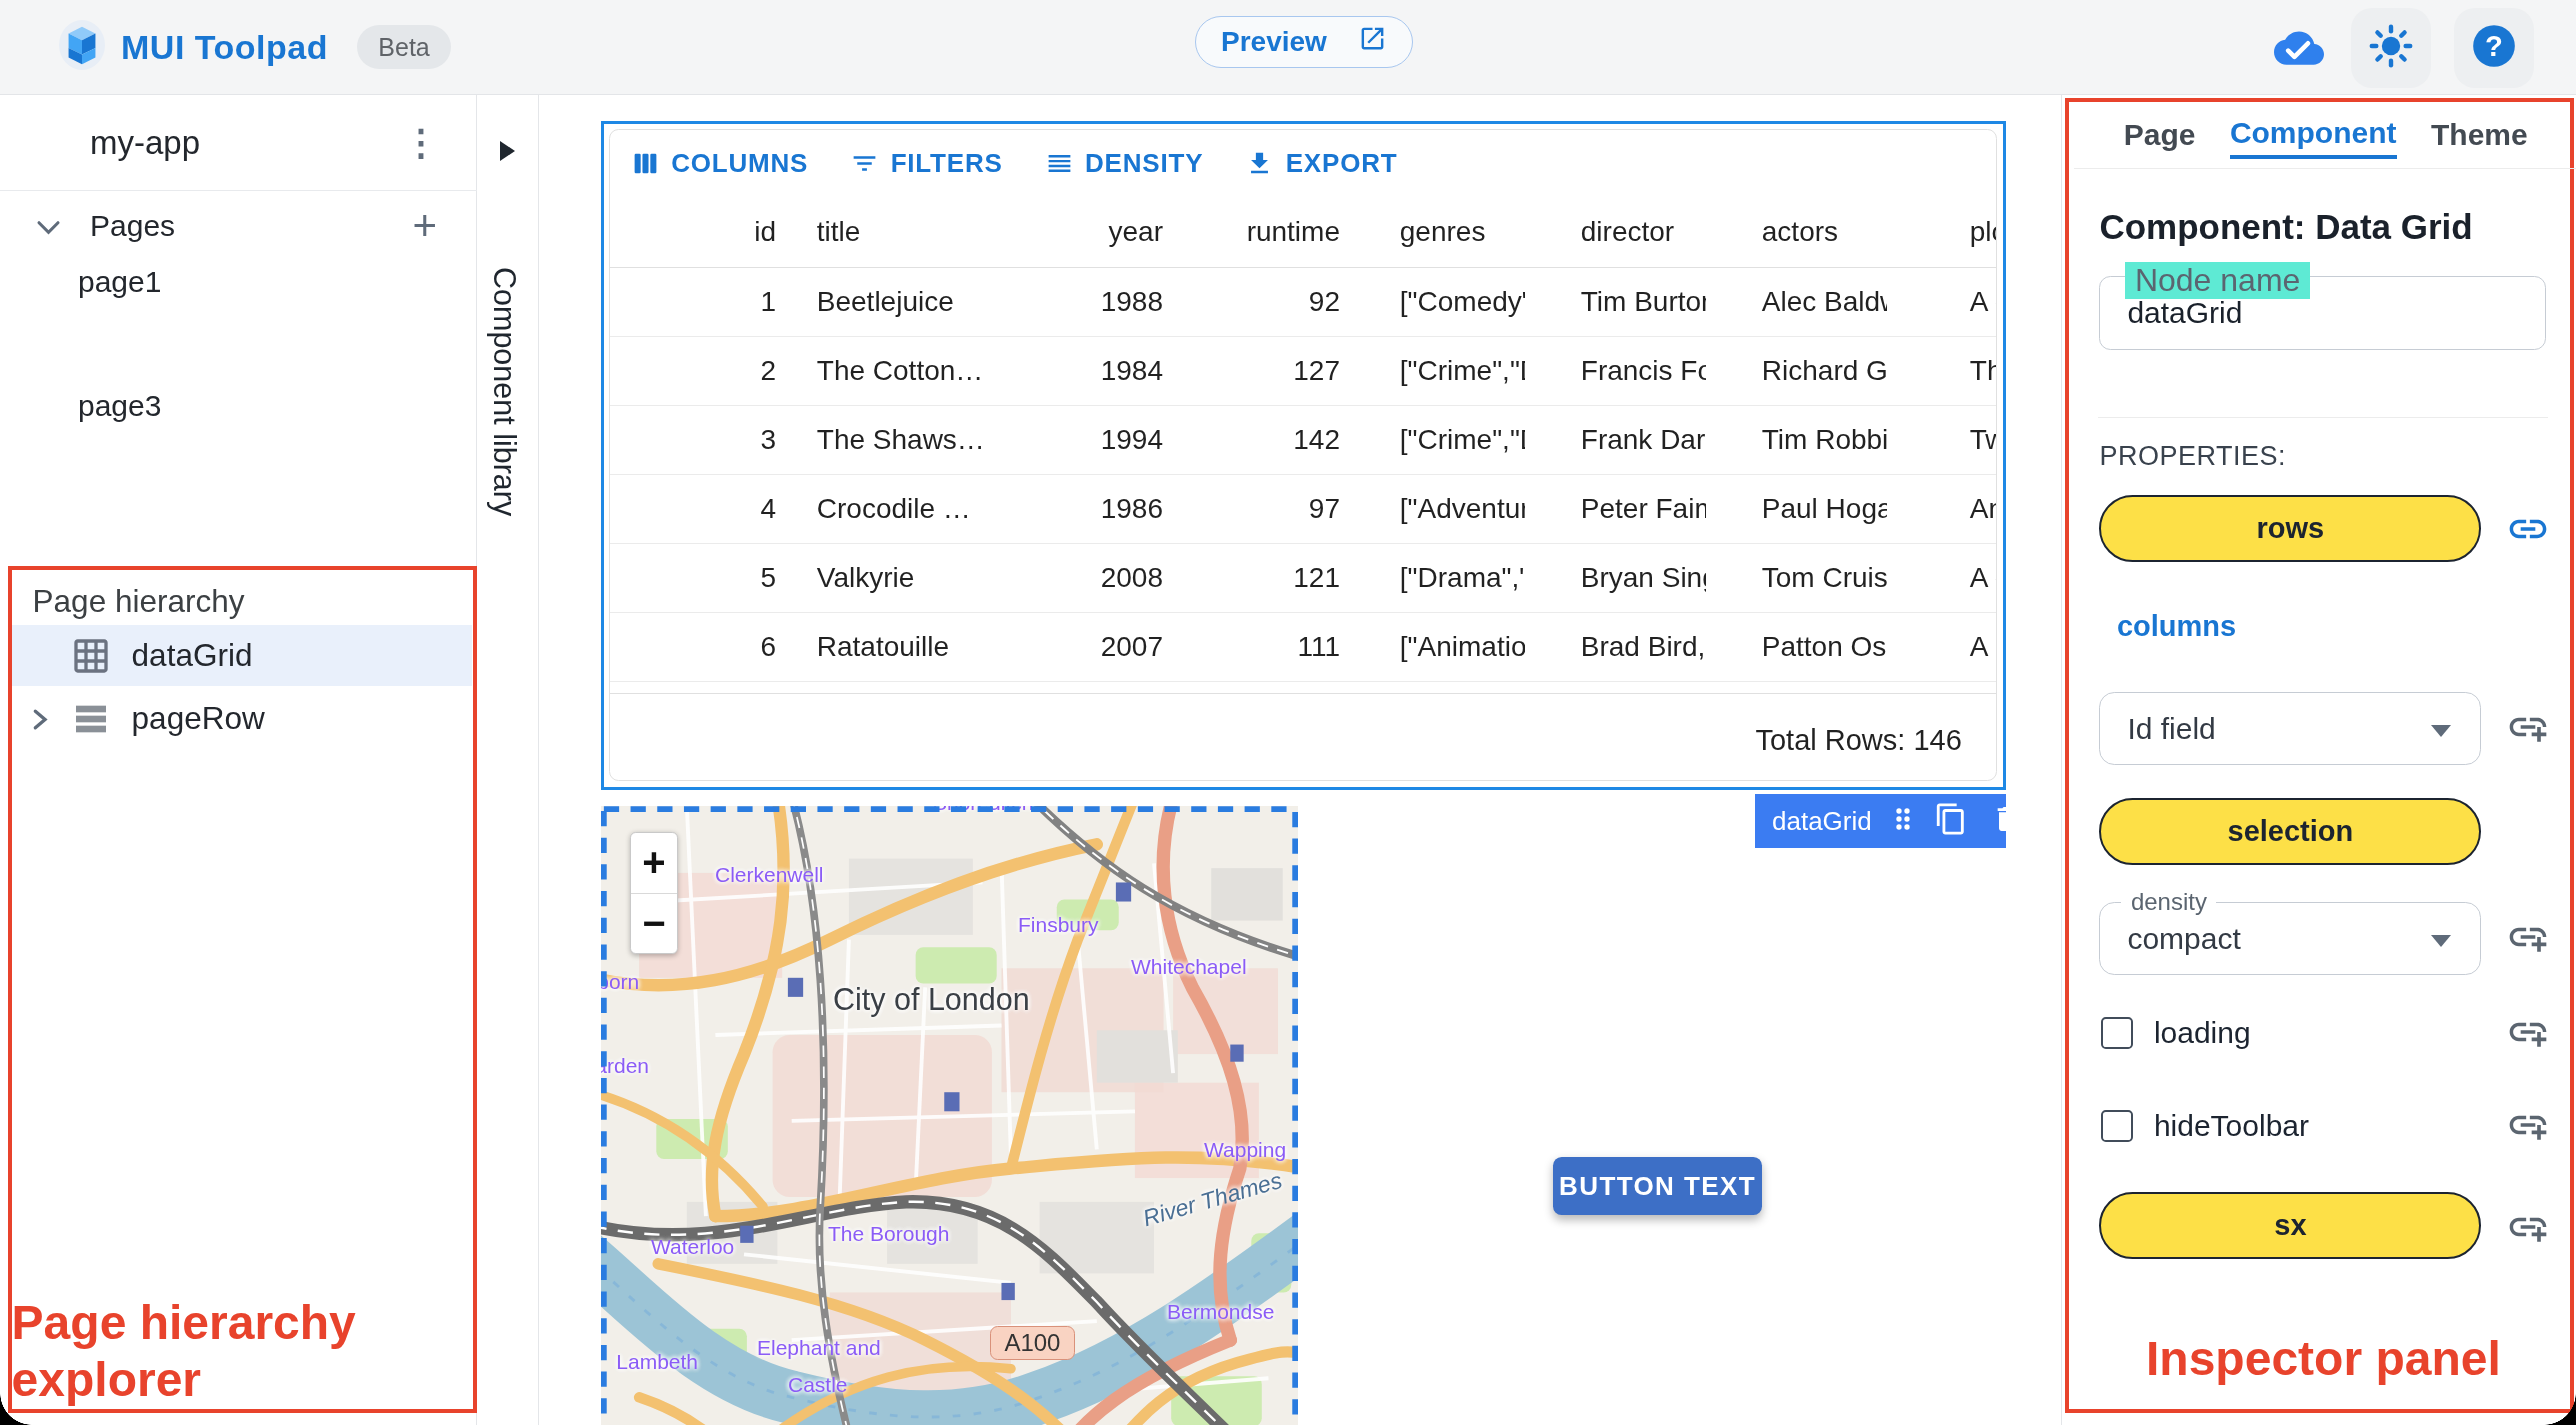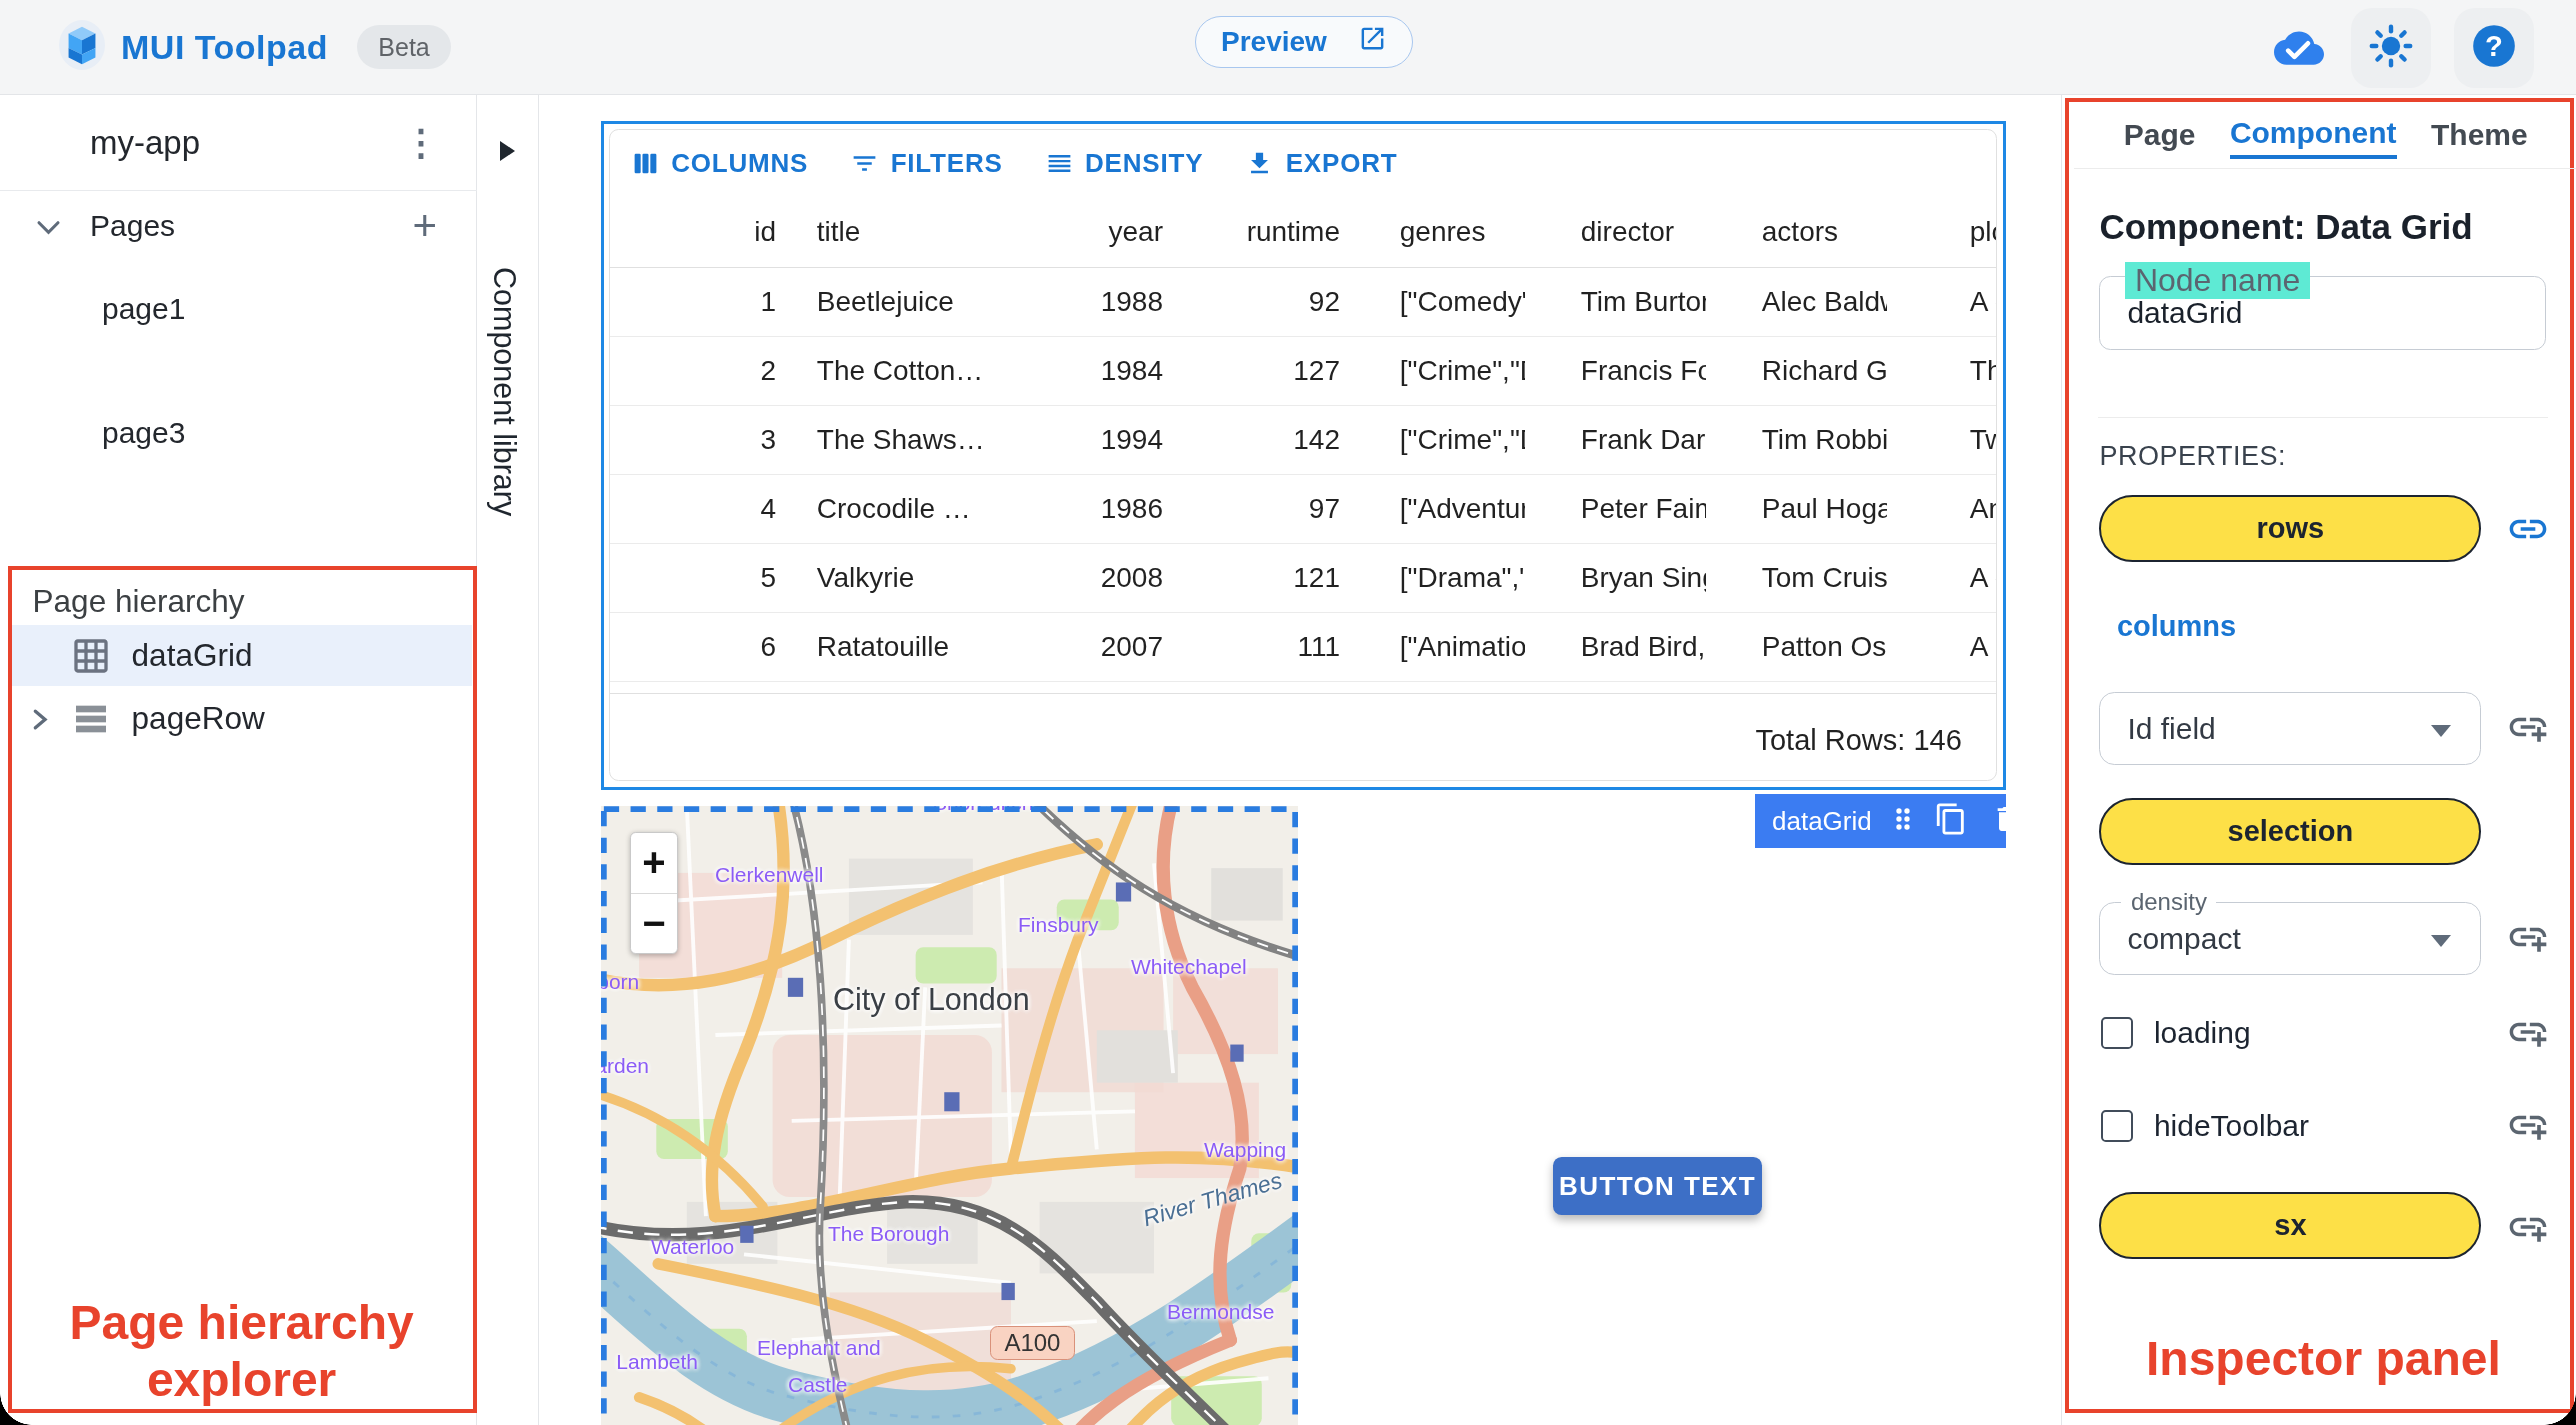--- a/index.html
+++ b/index.html
@@ -27,33 +27,33 @@
   
   #sidebar { left:0; top:95px; width:477px; height:1330px; background:#fff;
     border-right:1px solid #e4e6e9; }
   #project-row { left:0; top:0; width:477px; height:96px; border-bottom:1px solid #e8eaed;
     display:flex; align-items:center; }
   #project-name { margin-left:90px; font-size:33px; color:#23272d; }
   #project-menu { position:absolute; right:38px; font-size:36px; color:#5f6b7a; font-weight:700; }
   #pages-row { left:0; top:96px; width:477px; height:69px; display:flex; align-items:center; }
   #pages-label { margin-left:90px; font-size:30px; color:#23272d; }
   #pages-add { position:absolute; right:40px; font-size:42px; font-weight:300; color:#5f6b7a; line-height:1; }
-  .page-item { left:38px; width:446px; height:61px; display:flex; align-items:flex-end; font-size:30px; color:#23272d; }
+  .page-item { left:14px; width:446px; height:61px; display:flex; align-items:flex-start; font-size:30px; color:#23272d; }
   .page-item span { margin-left:64px; }
   .page-item.selected { background:#e9f0fb; }
 
   
   #hierarchy-box { left:7.6px; top:566px; width:469px; height:847px; border:4.8px solid #e8432c; background:#fff; }
   #hierarchy-title { left:21px; top:13.4px; font-size:31.5px; color:#3c4043; }
   .hier-row { left:0; width:460px; height:61px; display:flex; align-items:center; }
   .hier-row.selected { background:#e9f0fb; }
   .hier-icon { margin-left:59px; width:40px; height:40px; }
   .hier-label { margin-left:21px; font-size:31.5px; color:#23272d; }
   .hier-chevron { position:absolute; left:17px; }
-  #hierarchy-note { left:0; width:460px; top:725px; text-align:center; color:#e8432c;
+  #hierarchy-note { left:0; width:460px; top:725px; text-align:left; color:#e8432c;
     font-size:48px; font-weight:700; line-height:1.18; }
 
   
   #comp-lib { left:477px; top:95px; width:62px; height:1330px; background:#fff;
     border-right:1px solid #e4e6e9; }
   #comp-lib-arrow { left:23px; top:46px; width:0; height:0; border-left:15.3px solid #1f262e;
     border-top:10.5px solid transparent; border-bottom:10.5px solid transparent; }
   #comp-lib-label { left:9.5px; top:172px; writing-mode:vertical-rl; font-size:30.5px; color:#1f262e; }
 
   

